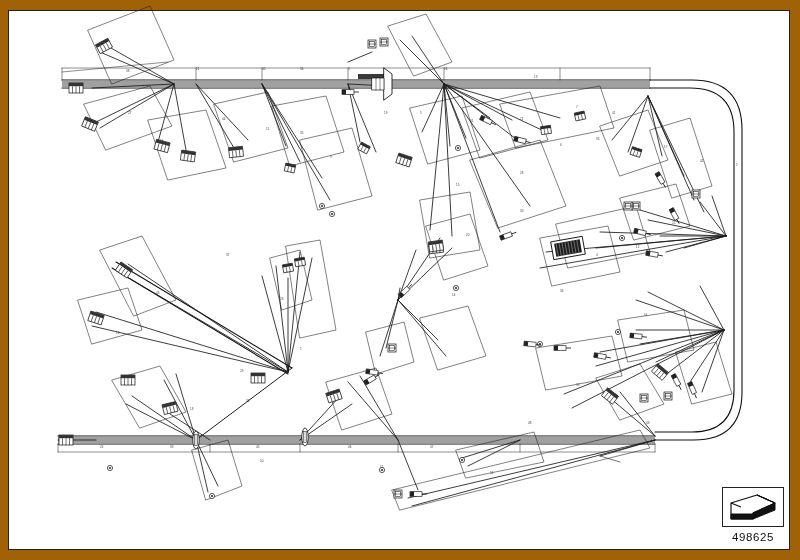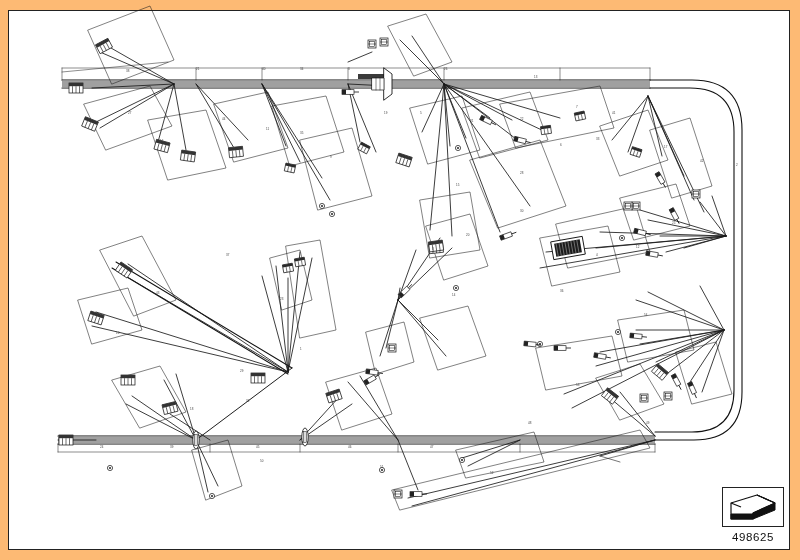--- a/index.html
+++ b/index.html
@@ -1,18 +1,18 @@
 <!DOCTYPE html>
 <html><head>
 <meta charset="utf-8">
 <style>
   html,body{margin:0;padding:0;background:#ffffff;}
   body{width:800px;height:560px;overflow:hidden;
        font-family:"Liberation Sans",sans-serif;color:#111;}
-  #page{position:relative;width:800px;height:560px;background:#fdba74;}
+  #page{position:relative;width:800px;height:560px;background:#a16207;}
   #frame{position:absolute;left:8px;top:10px;width:782px;height:540px;
          border:1.5px solid #222;box-sizing:border-box;background:#fff;}
   #canvas{position:absolute;left:0;top:0;width:800px;height:560px;}
   #numbox{position:absolute;left:722px;top:487px;width:62px;height:40px;
           border:1.2px solid #222;box-sizing:border-box;background:#fff;
           display:flex;align-items:center;justify-content:center;}
   #numlabel{position:absolute;left:716px;top:531px;width:74px;text-align:center;
             font-size:11.5px;letter-spacing:.6px;color:#111;}
 </style>
 </head>

